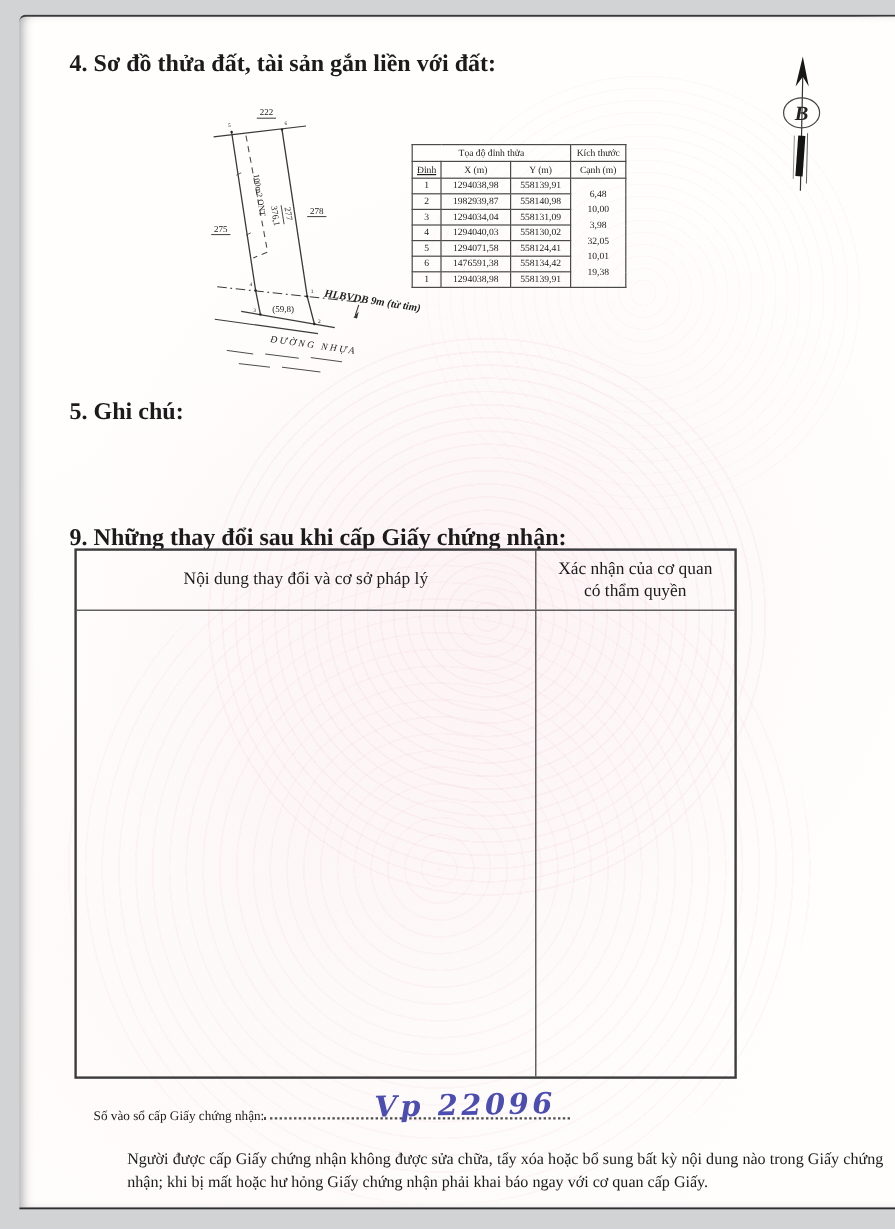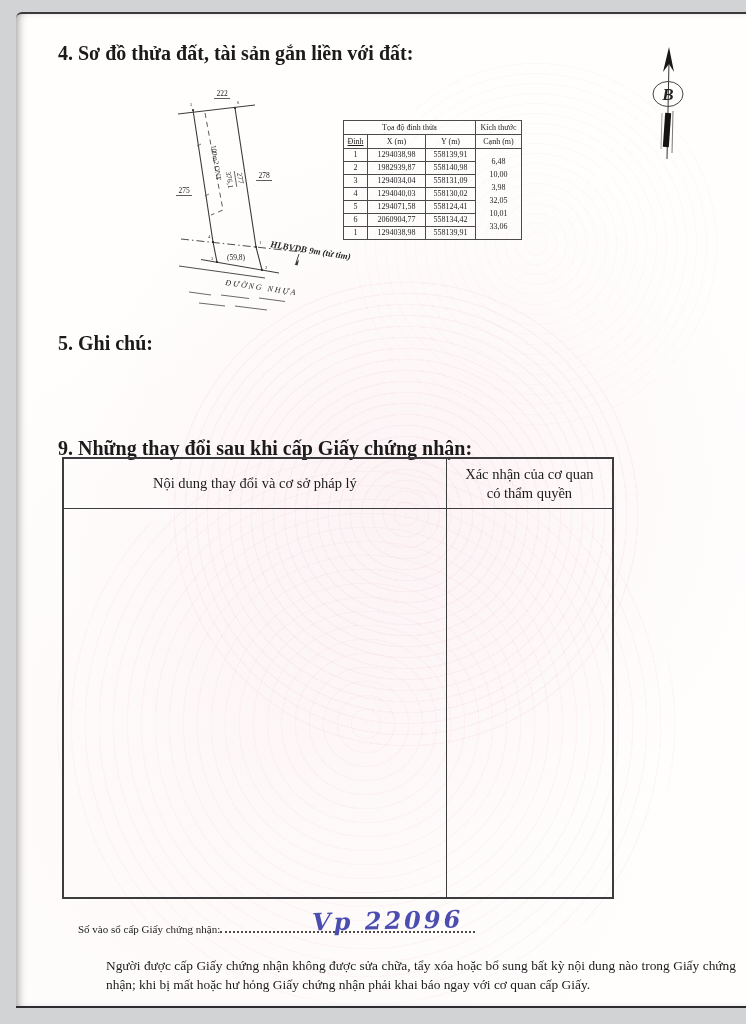--- a/index.html
+++ b/index.html
@@ -156,21 +156,21 @@
         <tr>
           <td>1</td>
           <td>1294038,98</td>
           <td>558139,91</td>
           <td class="edge-cell" rowspan="7">
             <span class="edge-val" style="top:7px">6,48</span>
             <span class="edge-val" style="top:20px">10,00</span>
             <span class="edge-val" style="top:33px">3,98</span>
             <span class="edge-val" style="top:46px">32,05</span>
             <span class="edge-val" style="top:59px">10,01</span>
-            <span class="edge-val" style="top:72px">33,06</span>
+            <span class="edge-val" style="top:72px">19,38</span>
           </td>
         </tr>
         <tr>
           <td>2</td>
           <td>1982939,87</td>
           <td>558140,98</td>
         </tr>
         <tr>
           <td>3</td>
           <td>1294034,04</td>
@@ -181,21 +181,21 @@
           <td>1294040,03</td>
           <td>558130,02</td>
         </tr>
         <tr>
           <td>5</td>
           <td>1294071,58</td>
           <td>558124,41</td>
         </tr>
         <tr>
           <td>6</td>
-          <td>2060904,77</td>
+          <td>1476591,38</td>
           <td>558134,42</td>
         </tr>
         <tr>
           <td>1</td>
           <td>1294038,98</td>
           <td>558139,91</td>
         </tr>
       </tbody>
         </table>
     </div>

